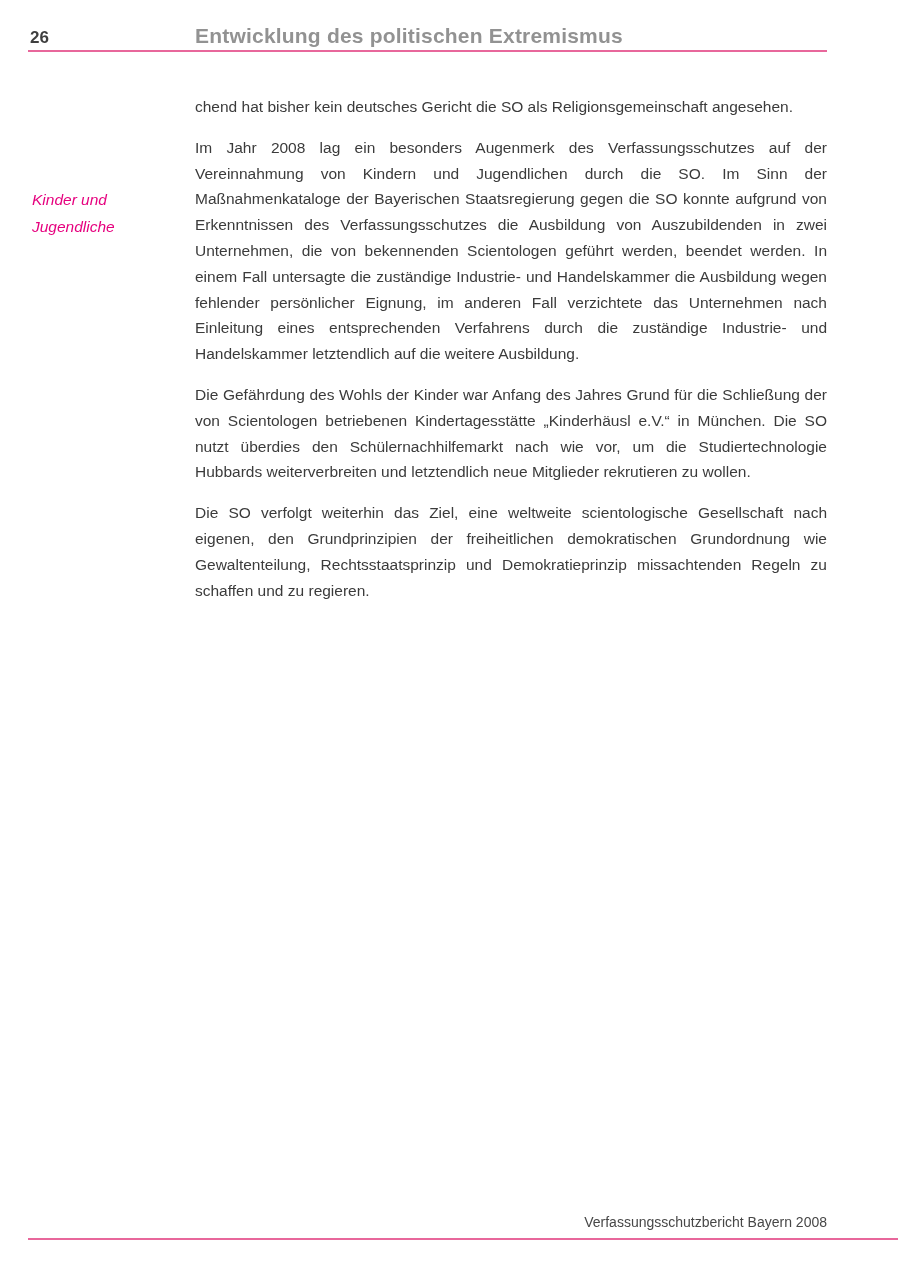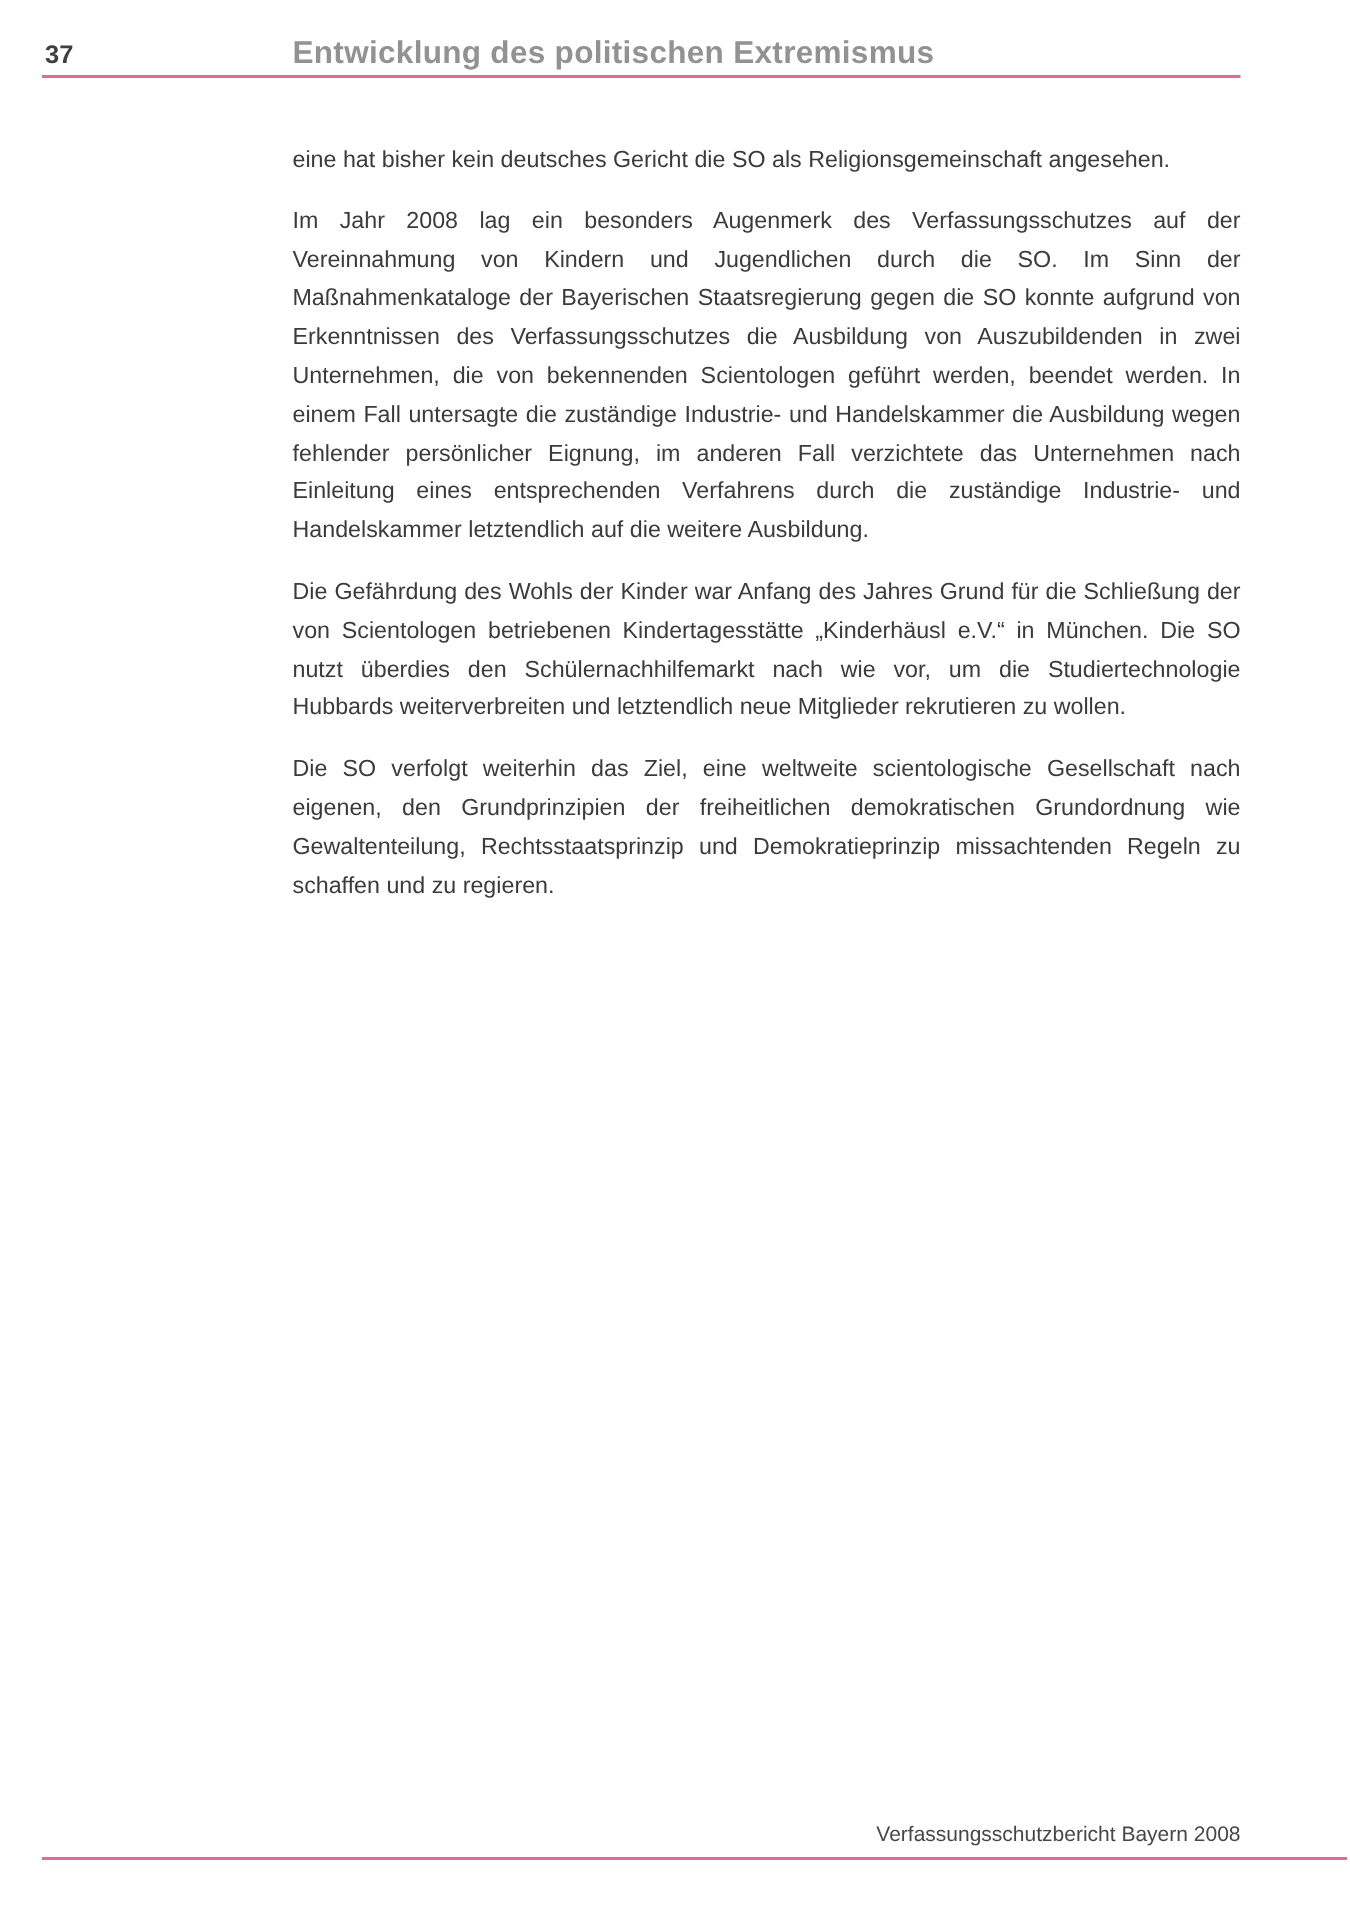--- a/index.html
+++ b/index.html
@@ -75,29 +75,30 @@
     width: 870px;
     height: 2px;
   }
 </style>
 </head>
 <body>
 
 <div class="page">
 
   <div class="header">
-    <span class="page-number">37</span>
+    <span class="page-number">26</span>
     <span class="header-title">Entwicklung des politischen Extremismus</span>
   </div>
 
   <div class="top-rule" style="background: rgb(232, 103, 155);"></div>
 
+  <div class="margin-note" style="color: rgb(230, 0, 126);">Kinder und Jugendliche</div>
 
   <div class="content">
-      <p>eine hat bisher kein deutsches Gericht die SO als Religionsgemeinschaft angesehen.</p>
+      <p>chend hat bisher kein deutsches Gericht die SO als Religionsgemeinschaft angesehen.</p>
       <p>Im Jahr 2008 lag ein besonders Augenmerk des Verfassungsschutzes auf der Vereinnahmung von Kindern und Jugendlichen durch die SO. Im Sinn der Maßnahmenkataloge der Bayerischen Staatsregierung gegen die SO konnte aufgrund von Erkenntnissen des Verfassungsschutzes die Ausbildung von Auszubildenden in zwei Unternehmen, die von bekennenden Scientologen geführt werden, beendet werden. In einem Fall untersagte die zuständige Industrie- und Handelskammer die Ausbildung wegen fehlender persönlicher Eignung, im anderen Fall verzichtete das Unternehmen nach Einleitung eines entsprechenden Verfahrens durch die zuständige Industrie- und Handelskammer letztendlich auf die weitere Ausbildung.</p>
       <p>Die Gefährdung des Wohls der Kinder war Anfang des Jahres Grund für die Schließung der von Scientologen betriebenen Kindertagesstätte „Kinderhäusl e.V.“ in München. Die SO nutzt überdies den Schülernachhilfemarkt nach wie vor, um die Studiertechnologie Hubbards weiterverbreiten und letztendlich neue Mitglieder rekrutieren zu wollen.</p>
       <p>Die SO verfolgt weiterhin das Ziel, eine weltweite scientologische Gesellschaft nach eigenen, den Grundprinzipien der freiheitlichen demokratischen Grundordnung wie Gewaltenteilung, Rechtsstaatsprinzip und Demokratieprinzip missachtenden Regeln zu schaffen und zu regieren.</p>
     </div>
 
   <div class="footer-text">Verfassungsschutzbericht Bayern 2008</div>
 
   <div class="bottom-rule" style="background: rgb(232, 103, 155);"></div>
 
 </div>

